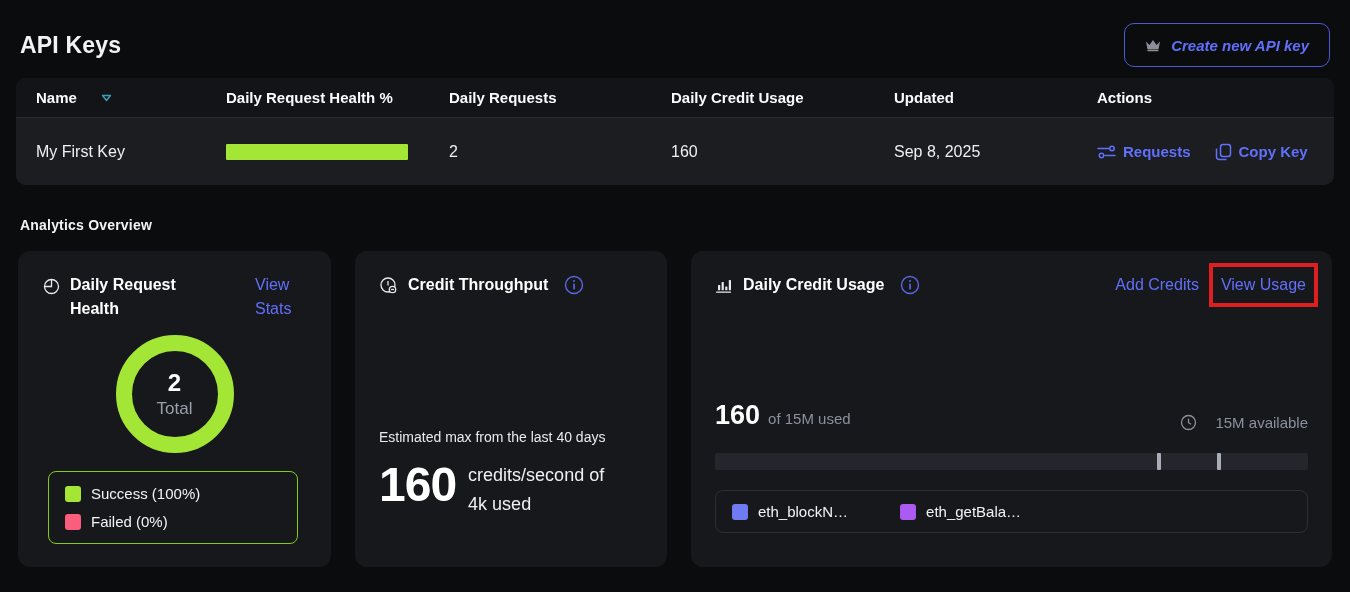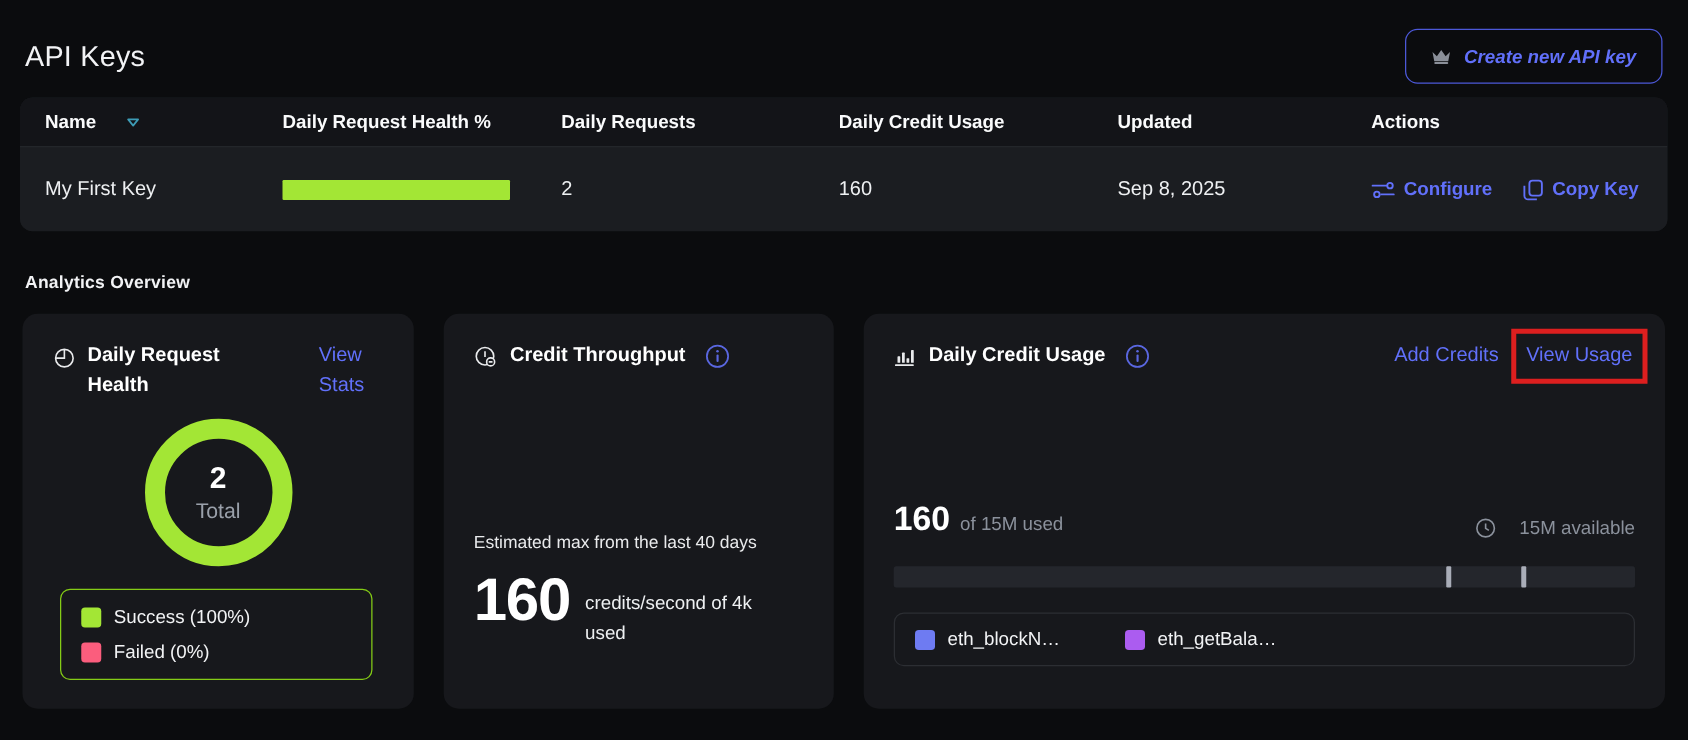--- a/index.html
+++ b/index.html
@@ -2,21 +2,21 @@
 <html><head>
 <meta charset="utf-8">
 <style>
   * { margin:0; padding:0; box-sizing:border-box; }
   html,body { width:1350px; height:592px; background:#0b0c0e; overflow:hidden;
     font-family:"Liberation Sans", sans-serif; color:#f2f3f5; }
   .page { padding:22px 16px 0 16px; }
 
   
   .top-row { display:flex; justify-content:space-between; align-items:center; padding:0 4px 0 4px; height:46px; margin-bottom:10px; }
-  .h1 { font-size:23px; font-weight:400; letter-spacing:.2px; }
+  .h1 { font-size:23px; font-weight:700; letter-spacing:.2px; }
   .create-btn { display:flex; align-items:center; gap:10px; height:44px; padding:0 20px;
     background:transparent; border:1px solid #4c58d8; border-radius:10px; cursor:pointer;
     color:#6170fa; font-size:15px; font-weight:600; font-family:"Liberation Sans", sans-serif;font-style:italic; }
   .crown { display:flex; }
 
   
   .table { border-radius:10px; overflow:hidden; background:#1b1d21; }
   .tgrid { display:grid; grid-template-columns:190px 223px 222px 223px 203px 1fr; align-items:center; }
   .thead { background:#131418; height:40px; border-bottom:1px solid #2a2c31; }
   .thead .cell { font-size:15px; font-weight:600; color:#fafbfc; }
@@ -55,21 +55,21 @@
   .sw-green { background:#a3e635; }
   .sw-pink { background:#fb5d7d; }
   .sw-indigo { background:#6e7bf2; }
   .sw-purple { background:#ab5cf0; }
 
   
   .tp-bottom { margin-top:auto; padding-bottom:26px; }
   .tp-note { font-size:14px; color:#e9eaec; margin-bottom:16px; }
   .tp-value-row { display:flex; align-items:flex-start; gap:12px; }
   .big-num { font-size:48px; font-weight:700; letter-spacing:-1px; line-height:1.0; color:#fff; }
-  .tp-unit { font-size:15px; color:#eef0f2; line-height:1.6; width:150px; margin-top:14px; }
+  .tp-unit { font-size:18px; color:#eef0f2; line-height:1.6; width:150px; margin-top:0; }
 
   
   .usage-head { align-items:center; }
   .usage-links { margin-left:auto; display:flex; align-items:center; gap:14px; }
   .red-box { border:4px solid #dd1f1f; padding:6px 8px; margin:-10px -10px -10px -4px; }
   .usage-bottom { margin-top:auto; padding-bottom:12px; }
   .usage-stats { display:flex; align-items:flex-end; justify-content:space-between; margin-bottom:22px; }
   .used-left { display:flex; align-items:baseline; gap:8px; }
   .used-num { font-size:27px; font-weight:700; color:#fff; }
   .muted { font-size:15px; color:#8b919c; }
@@ -125,21 +125,21 @@
       <div class="cell actions">
         <a class="action-link">
           <span style="display:flex;">
             <svg width="19" height="16" viewBox="0 0 19 16" fill="none" stroke="#6170fa" stroke-width="1.5" stroke-linecap="round">
                 <line x1="1" y1="4.5" x2="12" y2="4.5"></line>
                 <circle cx="15" cy="4.5" r="2.2"></circle>
                 <line x1="18" y1="11.5" x2="8" y2="11.5"></line>
                 <circle cx="4.5" cy="11.5" r="2.2"></circle>
               </svg>
           </span>
-          <span>Configure</span>
+          <span>Requests</span>
         </a>
         <a class="action-link">
           <span style="display:flex;">
             <svg width="17" height="18" viewBox="0 0 17 18" fill="none" stroke="#6170fa" stroke-width="1.5">
                 <rect x="5.5" y="1.5" width="10" height="12" rx="2.5"></rect>
                 <path d="M11.5 16.5h-7a3 3 0 0 1-3-3v-8"></path>
               </svg>
           </span>
           <span>Copy Key</span>
         </a>

